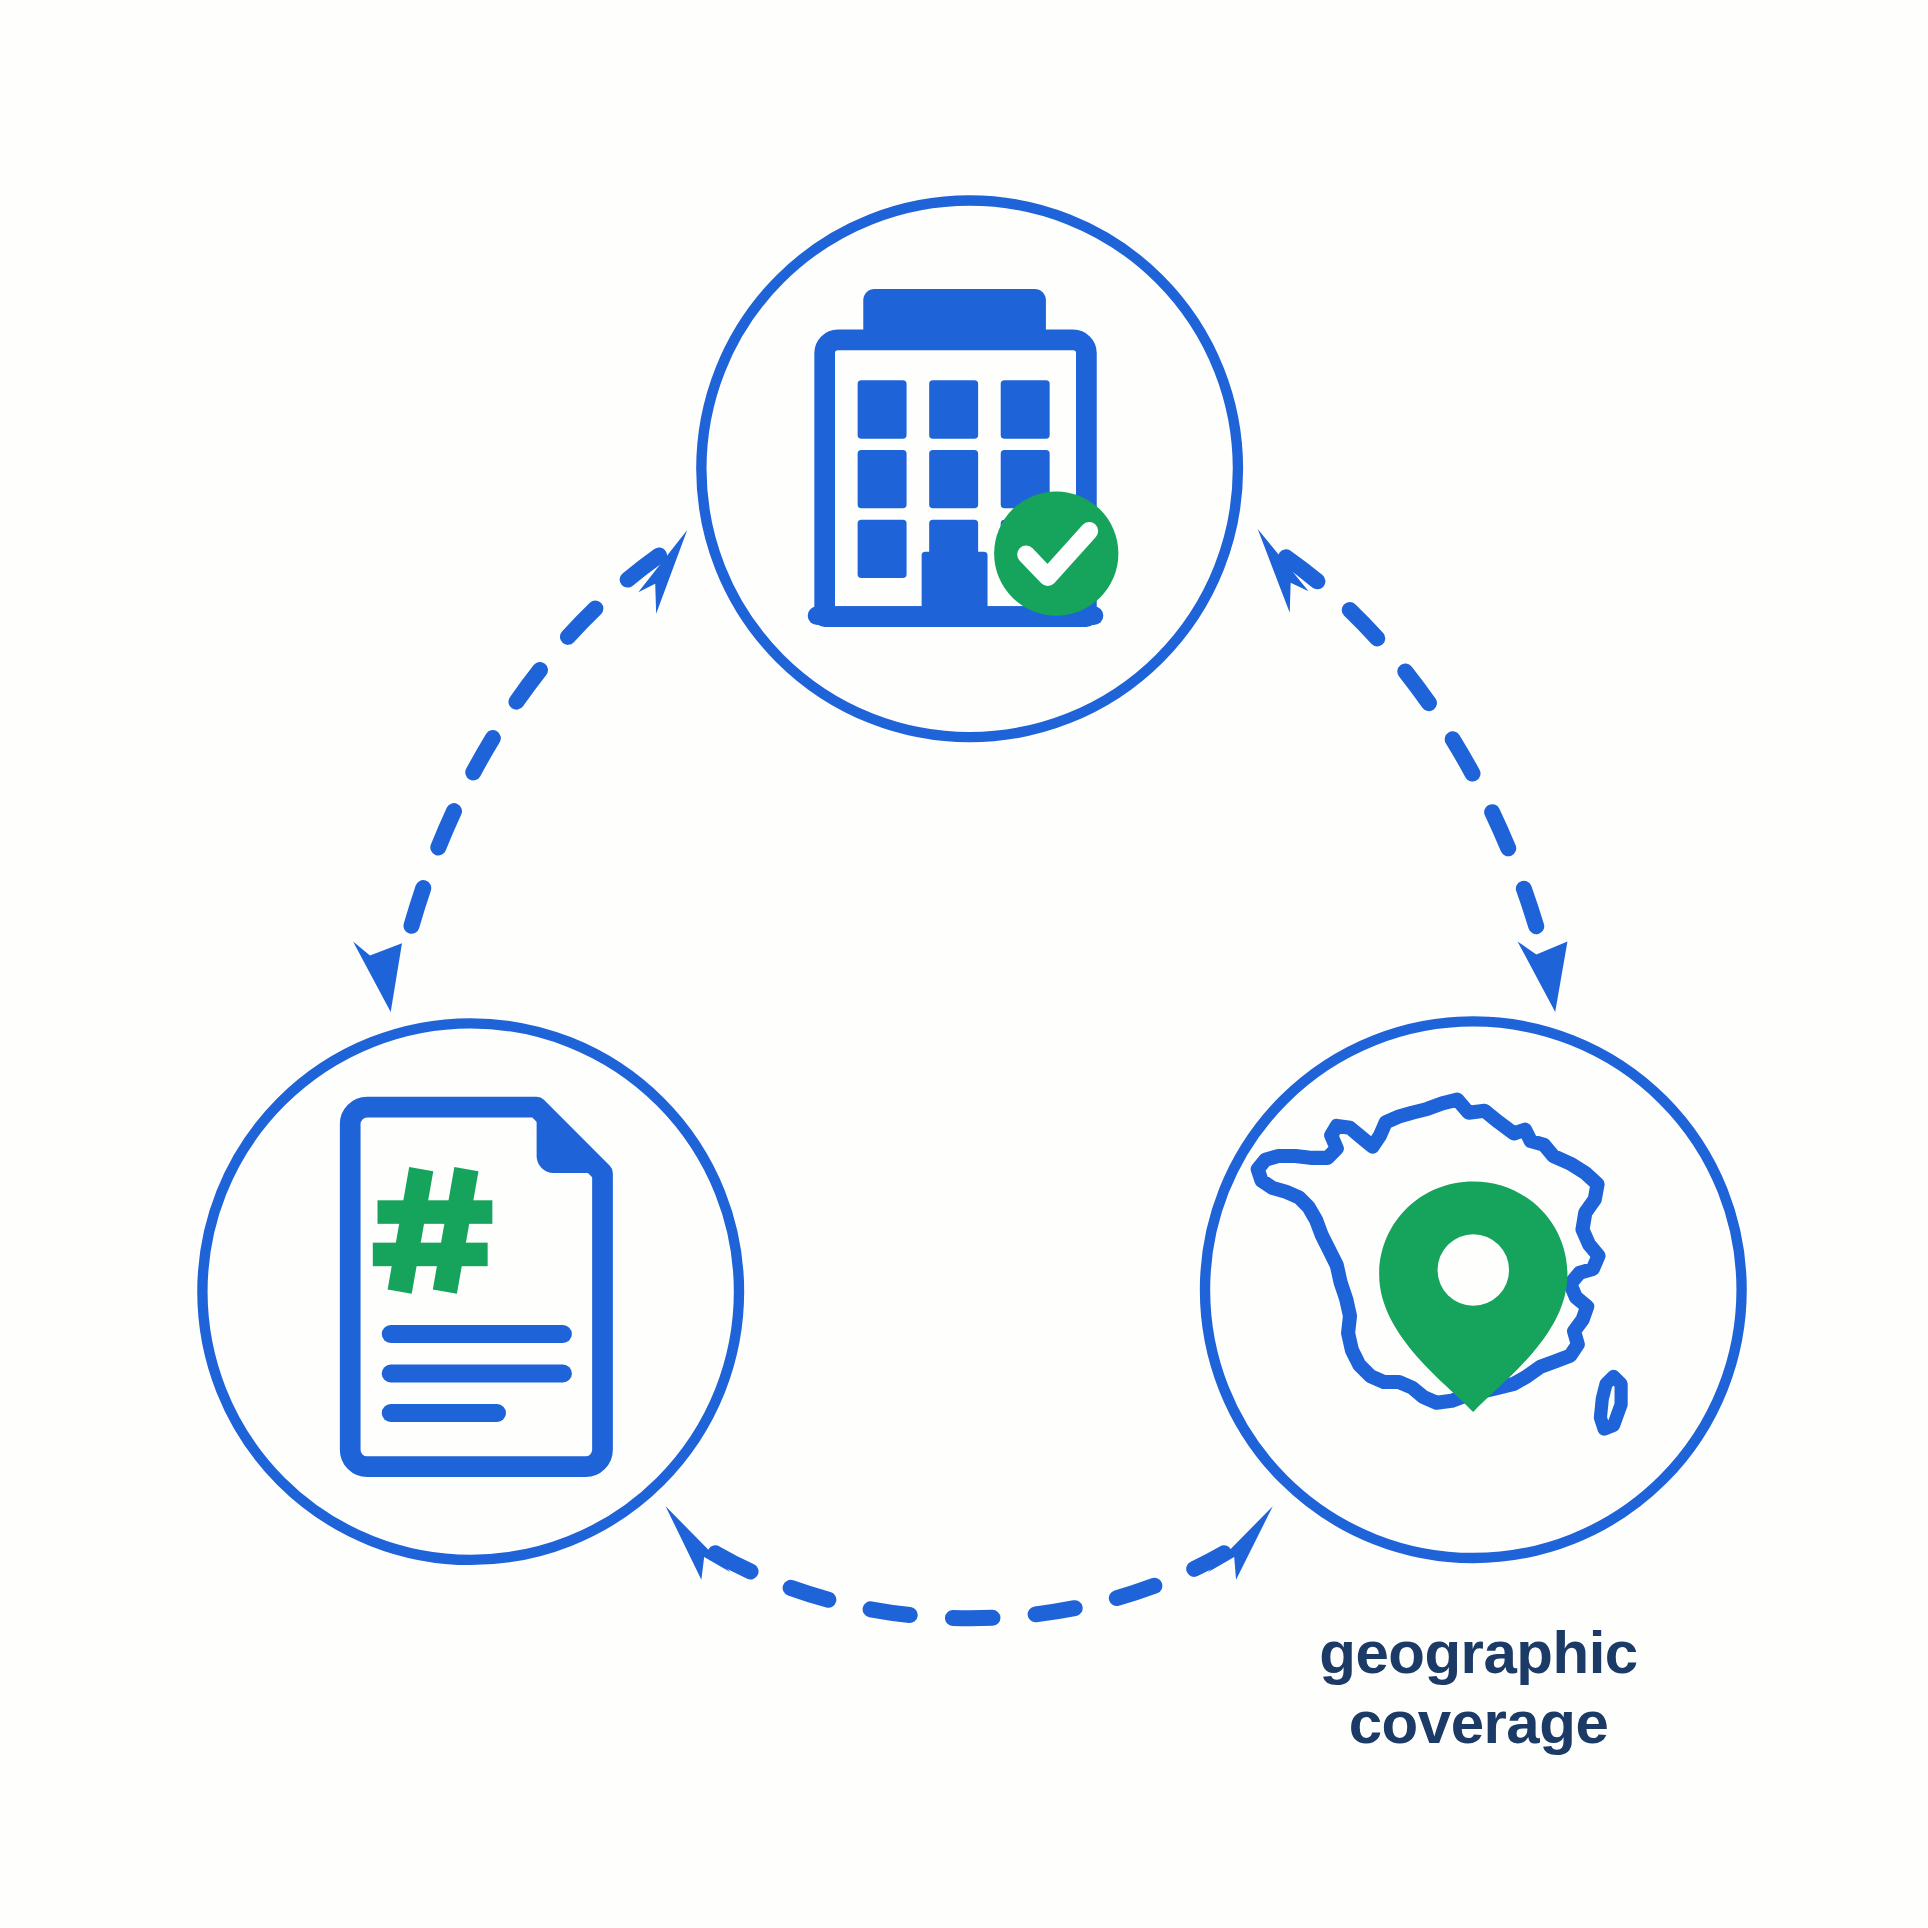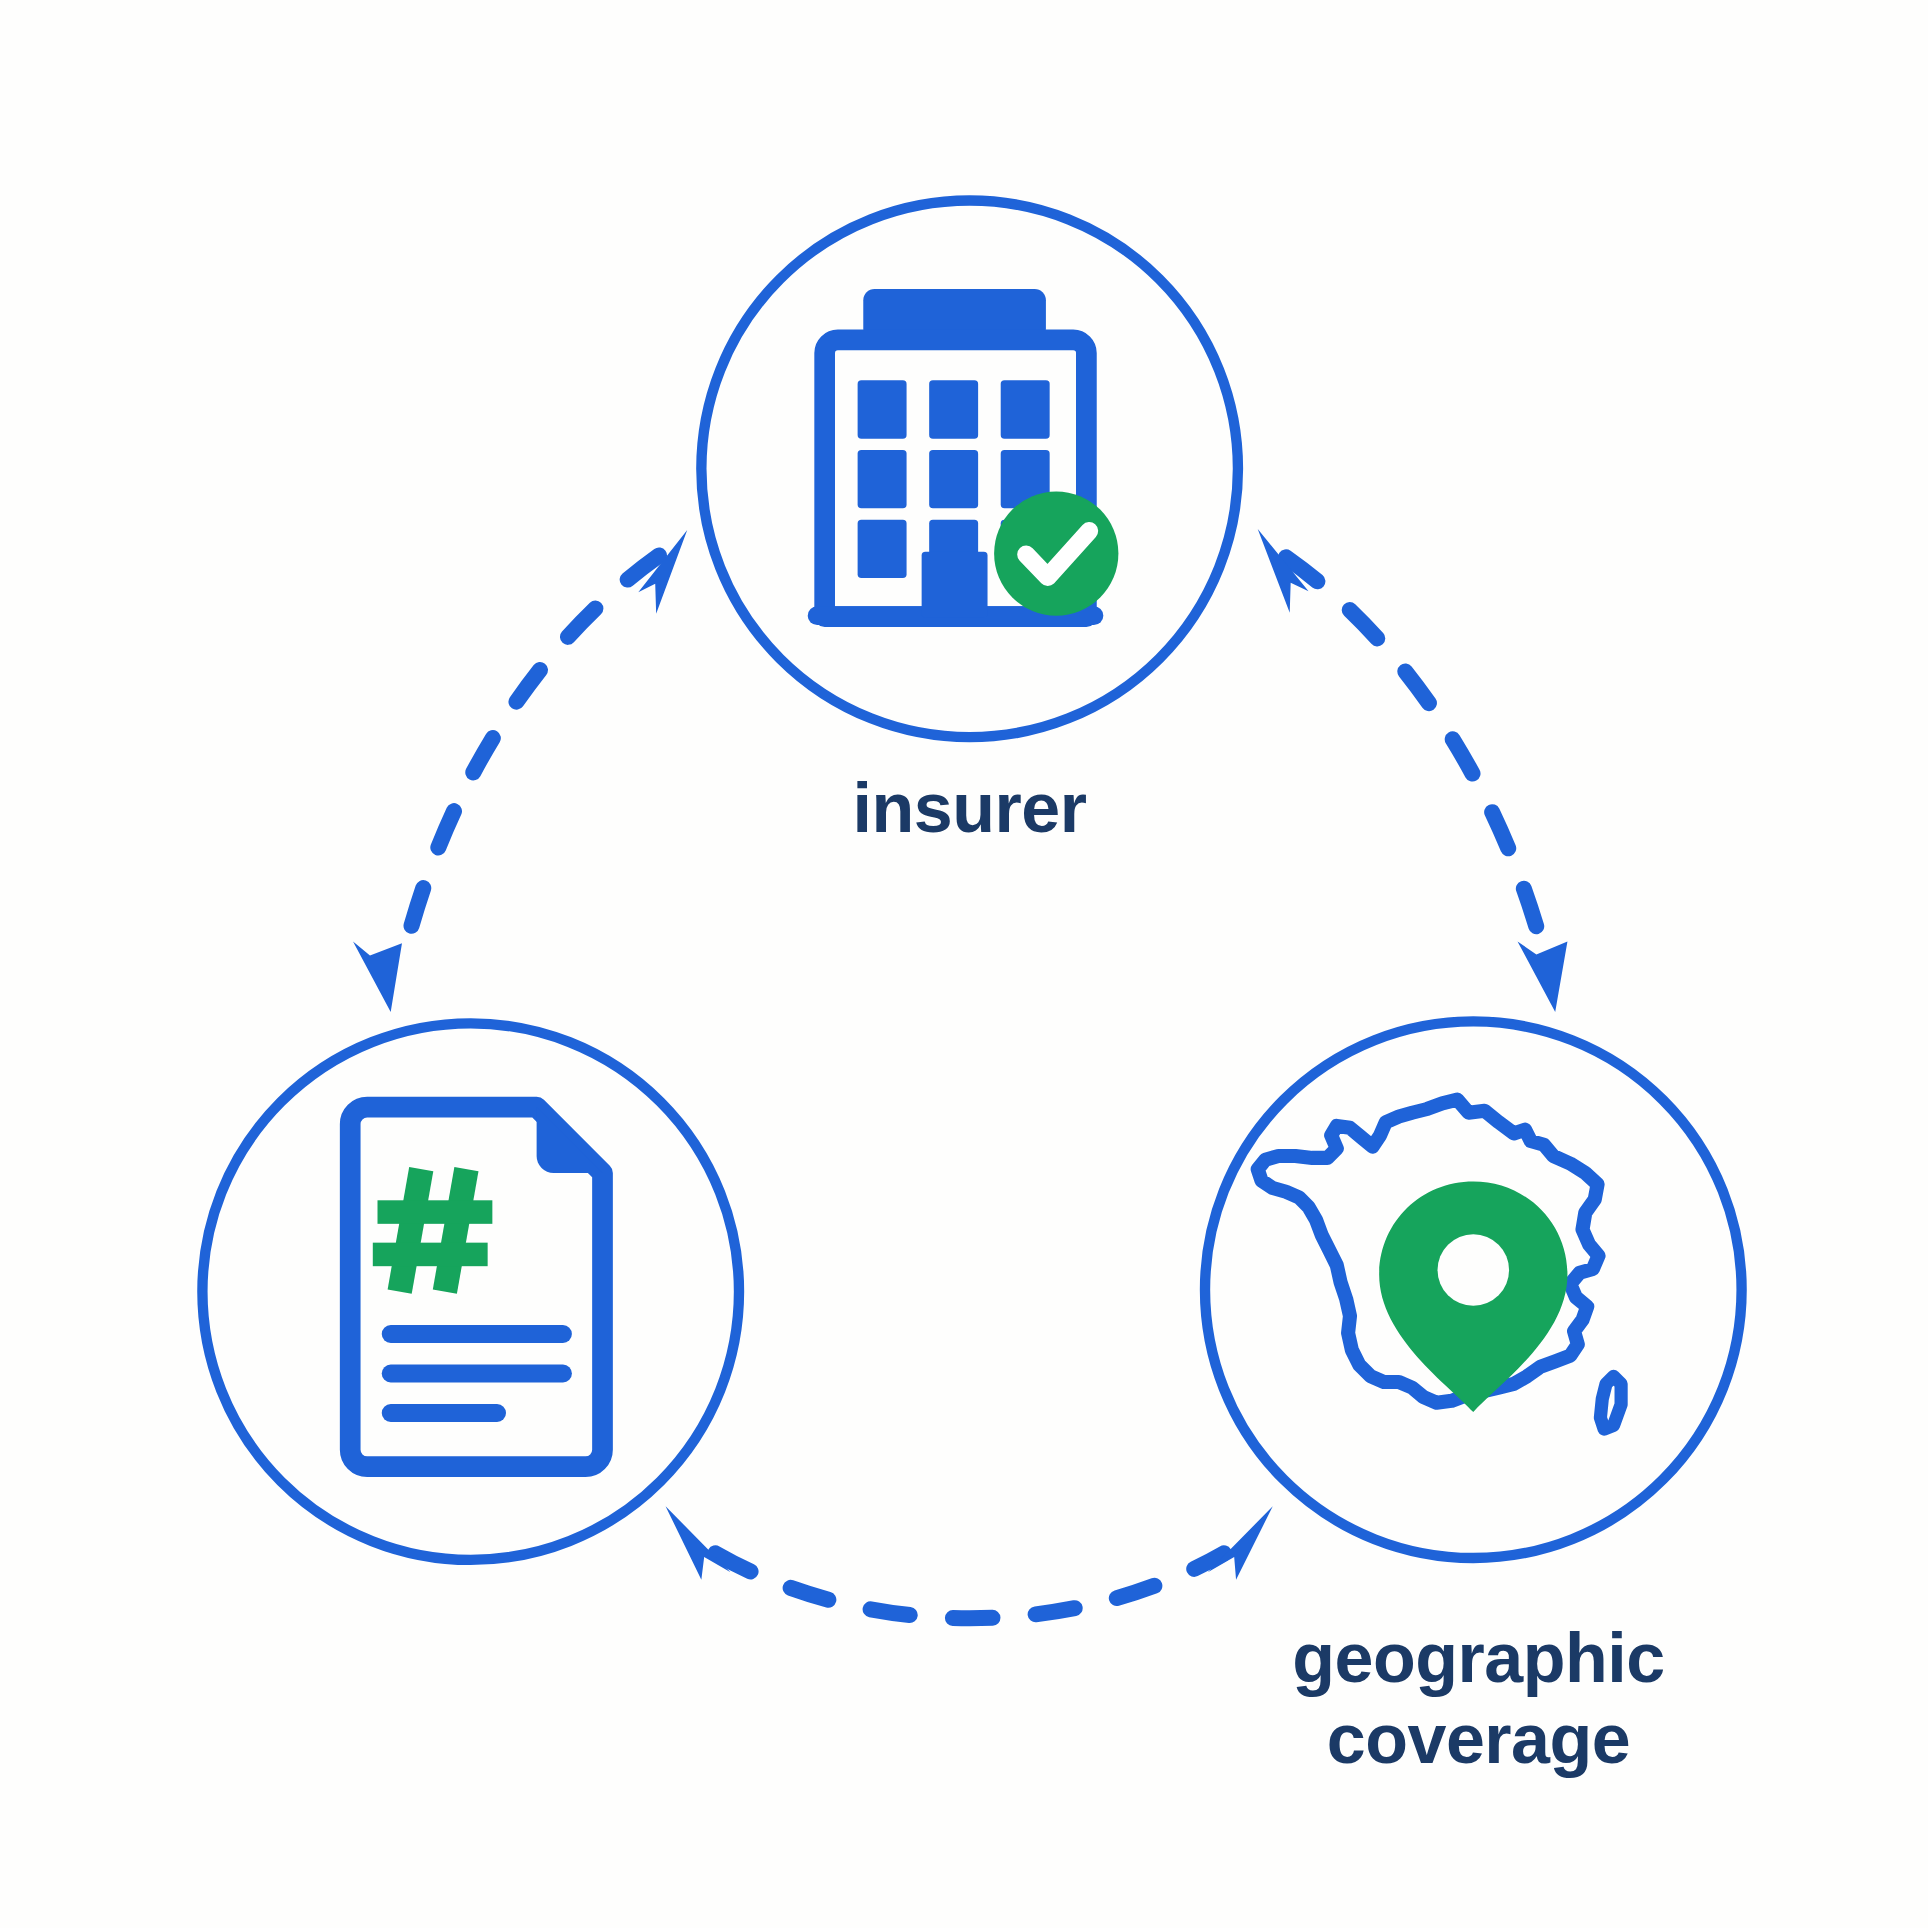--- a/index.html
+++ b/index.html
@@ -43,21 +43,21 @@
   #label-contract {
     left: 179px;
     top: 1618px;
     width: 584px;
     font-size: 70px;
   }
   #label-geo {
     left: 1168px;
     top: 1618px;
     width: 621px;
-    font-size: 70px;
+    font-size: 60px;
   }
 </style>
 </head>
 <body>
 
 <div id="stage">
 
   <svg id="diagram-svg" viewBox="0 0 2048 2048" xmlns="http://www.w3.org/2000/svg">
 
     <defs>
@@ -188,20 +188,19 @@
                    C 1509 1255 1465 1299 1465 1354
                    C 1465 1420 1540 1472 1565 1500
                    C 1590 1472 1665 1420 1665 1354
                    C 1665 1299 1621 1255 1565 1255 Z" fill="#16a45c"></path>
           <circle cx="1565" cy="1349" r="38" fill="#fefefd"></circle>
         </g>
       </g>
     </g>
   </svg>
 
-  <div class="node-label" id="label-insurer">insurer</div>
 
 
   <div class="node-label" id="label-geo">geographic
 coverage</div>
 
 </div>
 
 
 </body></html>

